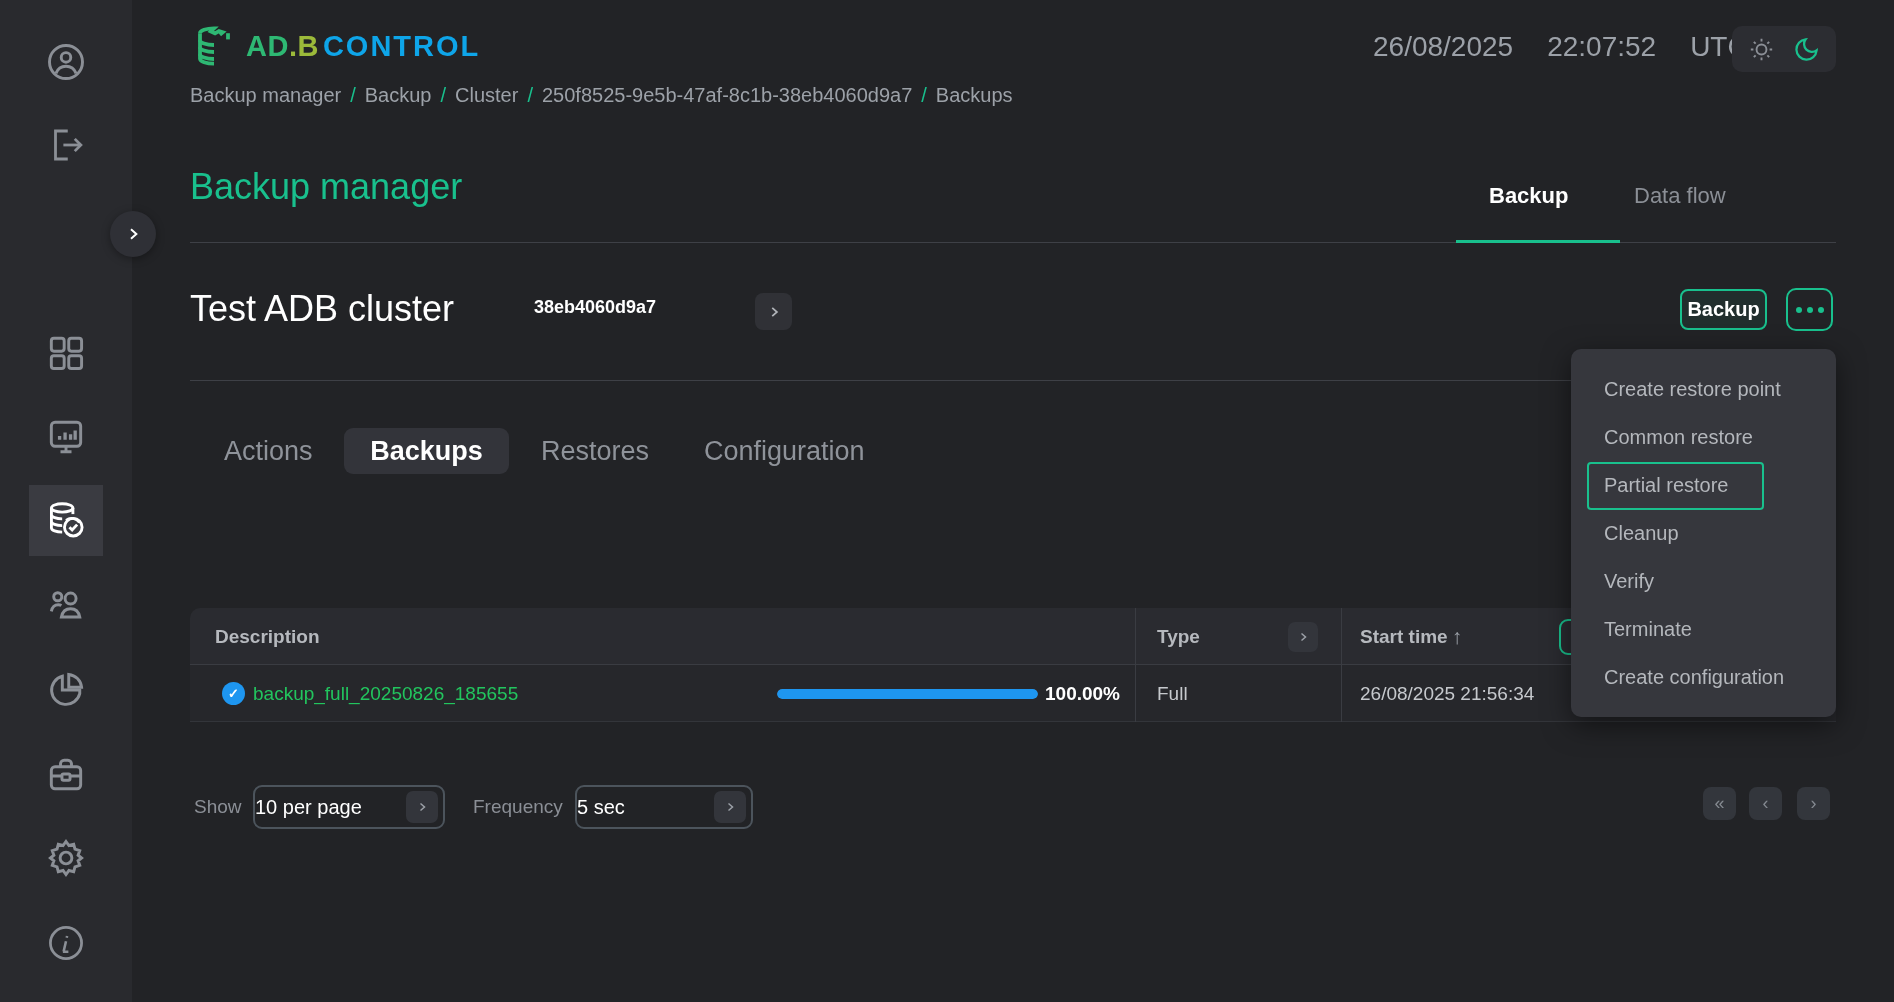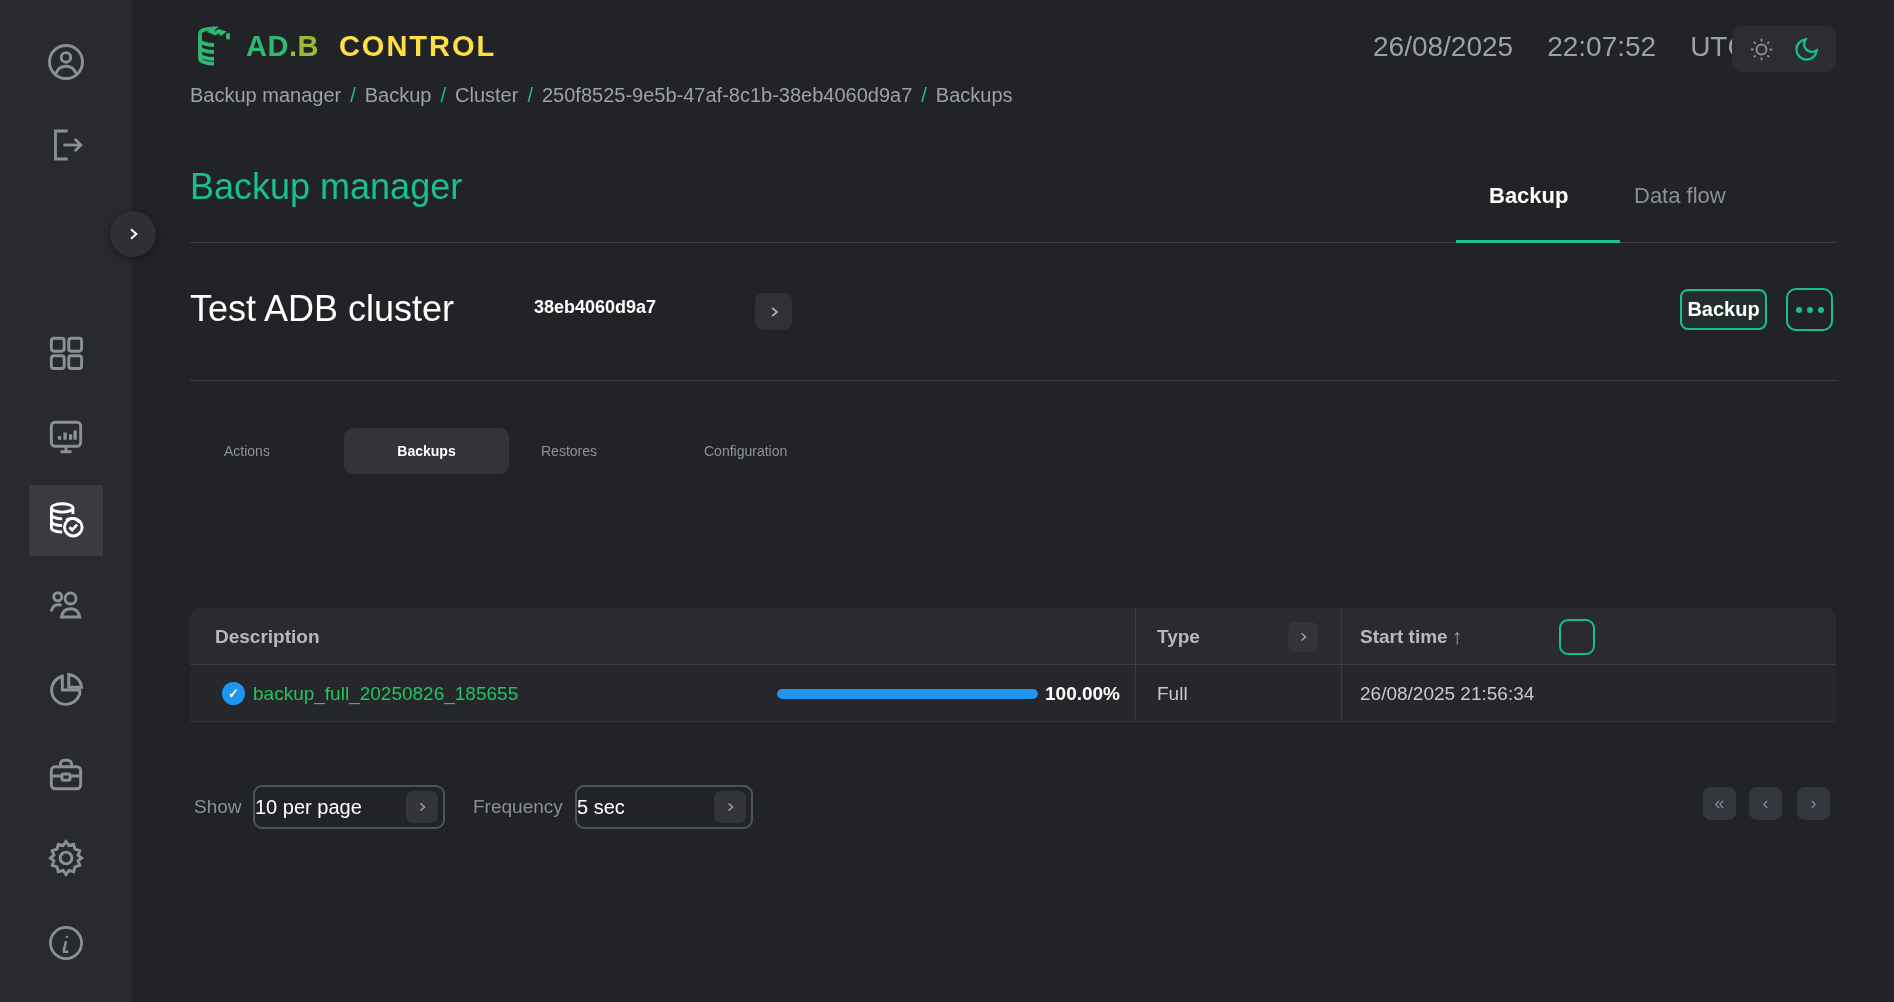--- a/index.html
+++ b/index.html
@@ -16,21 +16,21 @@
                display:flex;align-items:center;justify-content:center;color:#ffffff;}
   .expand-btn{position:absolute;left:110px;top:211px;width:46px;height:46px;border-radius:50%;
               background:#2f3036;display:flex;align-items:center;justify-content:center;
               color:#e8eaed;font-size:20px;font-weight:700;cursor:pointer;box-shadow:0 2px 8px rgba(0,0,0,.35);}
 
   
   .logo{position:absolute;left:190px;top:22px;display:flex;align-items:center;gap:8px;}
   .logo-text{font-size:29px;font-weight:700;letter-spacing:.5px;display:flex;align-items:baseline;}
   .logo-ad{color:#2eb873;}
   .logo-b{color:#9cba3a;}
-  .logo-control{color:#fde047;margin-left:20px;letter-spacing:2px;font-weight:600;}
+  .logo-control{color:#0ea5e9;margin-left:4px;letter-spacing:2px;font-weight:600;}
   .datetime{position:absolute;left:1373px;top:31px;display:flex;gap:34px;color:#9ca1a8;font-size:28px;}
   .theme-box{position:absolute;left:1732px;top:26px;width:104px;height:46px;background:#2c2d32;
              border-radius:10px;display:flex;align-items:center;justify-content:center;gap:18px;}
   .theme-box .sun{color:#8b8f96;cursor:pointer;display:flex;}
   .theme-box .moon{color:#19c08d;cursor:pointer;display:flex;}
 
   .breadcrumb{position:absolute;left:190px;top:84px;font-size:20px;color:#9ca1a8;display:flex;gap:9px;white-space:nowrap;}
   .breadcrumb .sep{color:#19c08d;}
   .breadcrumb .crumb{cursor:pointer;}
 
@@ -49,21 +49,21 @@
   .cluster-chev{position:absolute;left:755px;top:293px;width:37px;height:37px;background:#303136;border-radius:8px;
                 display:flex;align-items:center;justify-content:center;color:#b0b3b8;font-size:19px;cursor:pointer;}
   .backup-btn{position:absolute;left:1680px;top:289px;width:87px;height:41px;border:2px solid #19c08d;border-radius:8px;
               background:rgba(25,192,141,0.07);color:#ffffff;font-size:20px;font-weight:700;
               display:flex;align-items:center;justify-content:center;cursor:pointer;}
   .dots-btn{position:absolute;left:1786px;top:288px;width:47px;height:43px;border:2px solid #19c08d;border-radius:10px;
             display:flex;align-items:center;justify-content:center;gap:5px;cursor:pointer;background:transparent;}
   .dots-btn i{width:6px;height:6px;border-radius:50%;background:#19c08d;}
 
   
-  .sub-tab{position:absolute;top:428px;height:46px;display:flex;align-items:center;font-size:14px;cursor:pointer;}
+  .sub-tab{position:absolute;top:428px;height:46px;display:flex;align-items:center;font-size:27px;cursor:pointer;}
   .sub-tab.plain{color:#8f939a;font-weight:500;}
   .sub-tab.pill{left:344px;width:165px;justify-content:center;background:#33343a;border-radius:9px;color:#ffffff;font-weight:700;}
 
   
   .table{position:absolute;left:190px;top:608px;width:1646px;height:114px;}
   .thead{position:absolute;left:0;top:0;width:100%;height:57px;background:#2a2b30;
          border-radius:10px 10px 0 0;border-bottom:1px solid #3a3c42;}
   .trow{position:absolute;left:0;top:57px;width:100%;height:57px;background:#26272b;border-bottom:1px solid #33353a;}
   .vline{position:absolute;top:0;width:1px;height:114px;background:#3a3c42;}
   .th{position:absolute;top:0;height:57px;display:flex;align-items:center;font-size:19px;font-weight:600;color:#b6b9be;}
@@ -303,14 +303,23 @@
       <svg width="12" height="12" viewBox="0 0 24 24" fill="none" stroke="#9ca1a8" stroke-width="3">
           <path d="M9 5l8 7-8 7"></path>
         </svg>
     </span>
   </div>
 
   <div class="pag-btn" style="left:1703px;">«</div>
   <div class="pag-btn" style="left:1749px;">‹</div>
   <div class="pag-btn" style="left:1797px;">›</div>
 
+  <div class="menu">
+    <div class="menu-item">Create restore point</div>
+    <div class="menu-item">Common restore</div>
+    <div class="menu-item focused">Partial restore</div>
+    <div class="menu-item">Cleanup</div>
+    <div class="menu-item">Verify</div>
+    <div class="menu-item">Terminate</div>
+    <div class="menu-item">Create configuration</div>
+  </div>
 
 </div>
 
 </body></html>

